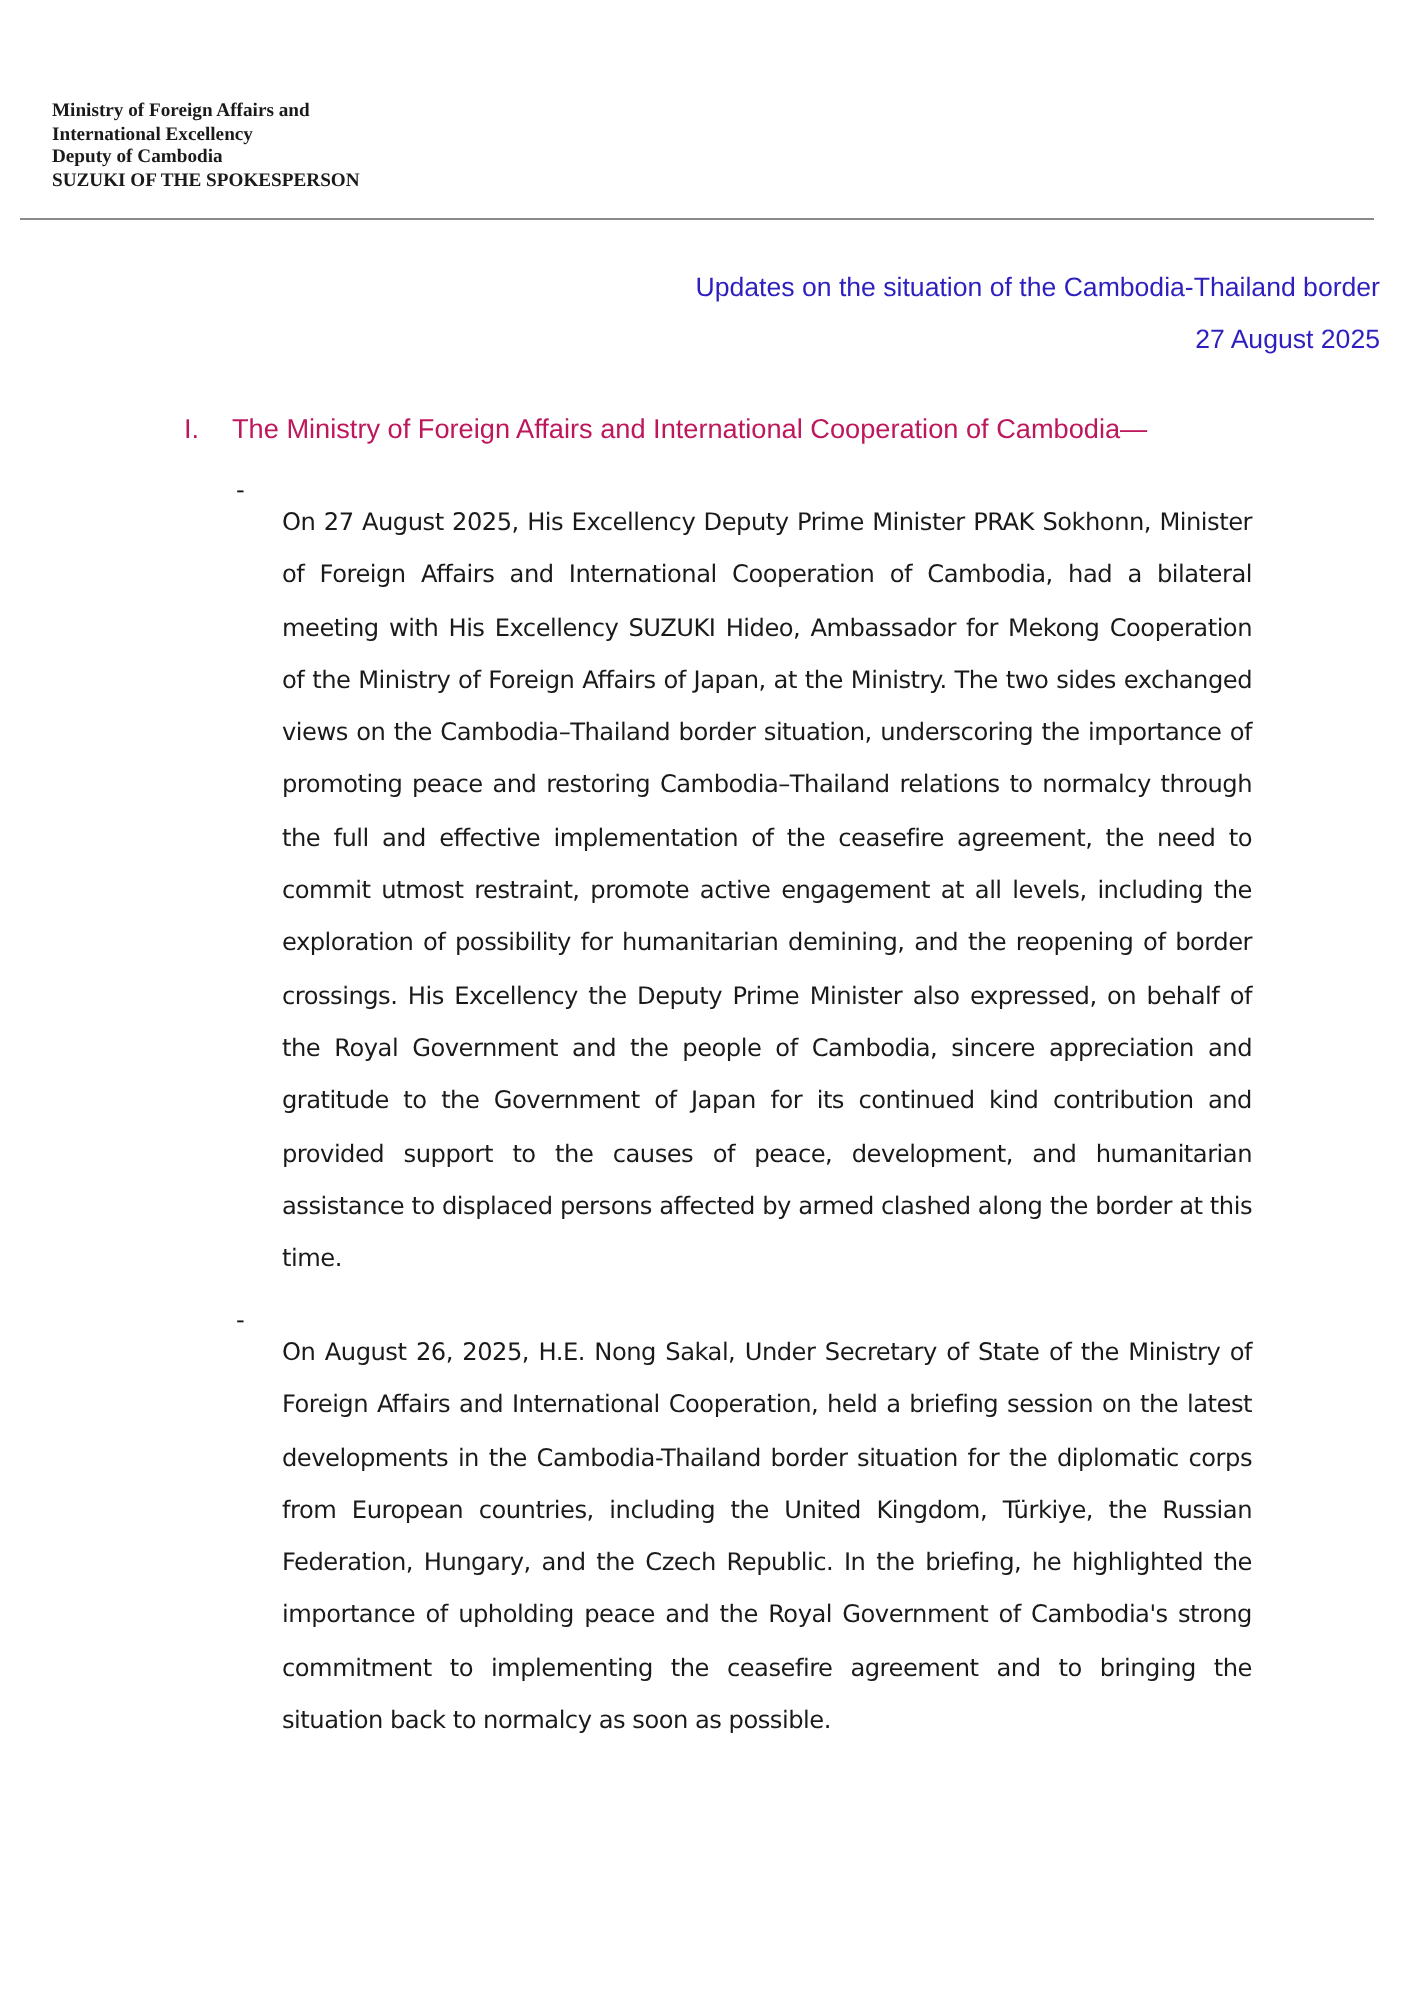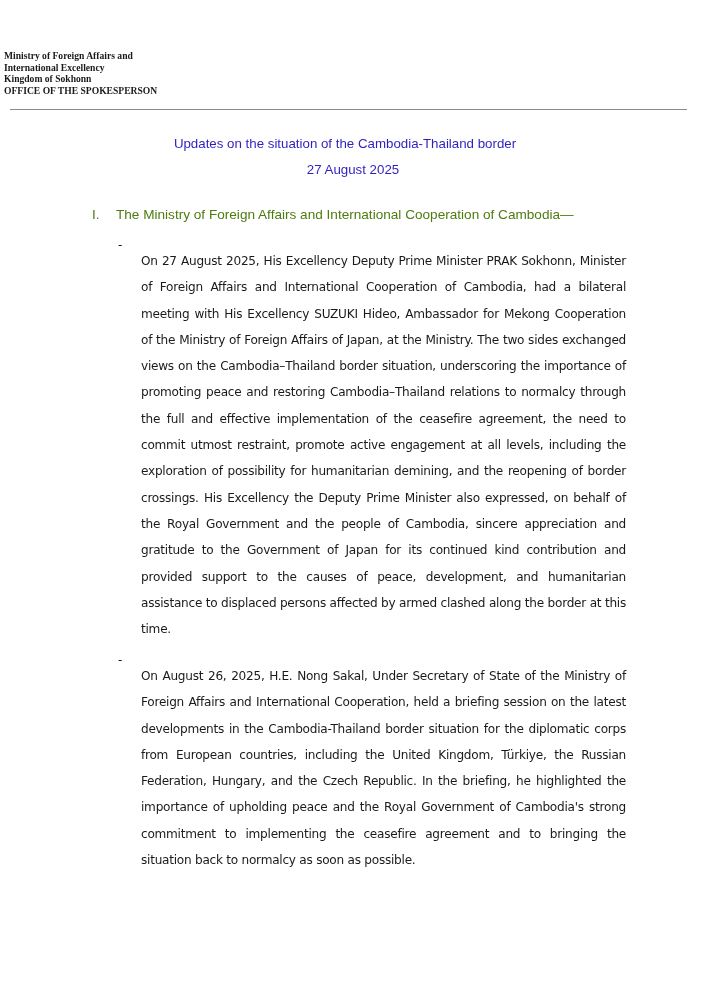--- a/index.html
+++ b/index.html
@@ -1,54 +1,54 @@
 <!DOCTYPE html>
 <html><head>
   <meta charset="utf-8">
   <style>
     html, body { margin: 0; padding: 0; background: #ffffff; }
     body { width: 708px; height: 1000px; position: relative; overflow: hidden; color: #1a1a1a; }
     .letterhead {
-      position: absolute; left: 4px; top: 50px;
+      position: absolute; left: 26px; top: 50px;
       font-family: "Liberation Serif", serif; font-weight: bold;
       font-size: 9.6px; line-height: 11.5px; color: #1a1a1a;
     }
     .letterhead div { white-space: nowrap; }
     .rule {
       position: absolute; left: 10px; top: 109px; width: 677px; height: 0;
       border-top: 1.5px solid #8a8a8a;
     }
     .title-block {
-      position: absolute; left: 0; top: 134px; width: 690px; text-align: center;
+      position: absolute; left: 0; top: 134px; width: 690px; text-align: right;
       font-family: "Liberation Sans", sans-serif; color: #2e1fbf; font-size: 13.3px;
     }
     .title-block .line1 { line-height: 20px; }
     .title-block .line2 { line-height: 20px; margin-top: 6px; padding-left: 16px; }
     .section-heading {
       position: absolute; left: 92px; top: 207px; font-family: "Liberation Sans", sans-serif;
-      font-size: 13.6px; color: #4d7c0f; white-space: nowrap;
+      font-size: 13.6px; color: #be185d; white-space: nowrap;
     }
     .section-heading .roman { display: inline-block; width: 24px; }
     .bullet {
       position: absolute; left: 118px; width: 508px;
       font-family: "DejaVu Sans", sans-serif; font-size: 12.1px; line-height: 26.3px; color: #1a1a1a;
     }
     .bullet .dash { position: absolute; left: 0; top: 0; width: 20px; }
     .bullet .text { margin-left: 23px; text-align: justify; text-align-last: left; letter-spacing: -0.25px; margin-top: 16px; }
     #bullet-1 { top: 232px; }
     #bullet-2 { top: 647px; }
   </style>
 </head>
 <body>
 
 <div class="letterhead">
   <div>Ministry of Foreign Affairs and</div>
   <div>International Excellency</div>
-  <div>Kingdom of Sokhonn</div>
-  <div>OFFICE OF THE SPOKESPERSON</div>
+  <div>Deputy of Cambodia</div>
+  <div>SUZUKI OF THE SPOKESPERSON</div>
 </div>
 
 <div class="rule"></div>
 
 <div class="title-block">
   <div class="line1">Updates on the situation of the Cambodia-Thailand border</div>
   <div class="line2">27 August 2025</div>
 </div>
 
 <div class="section-heading">

